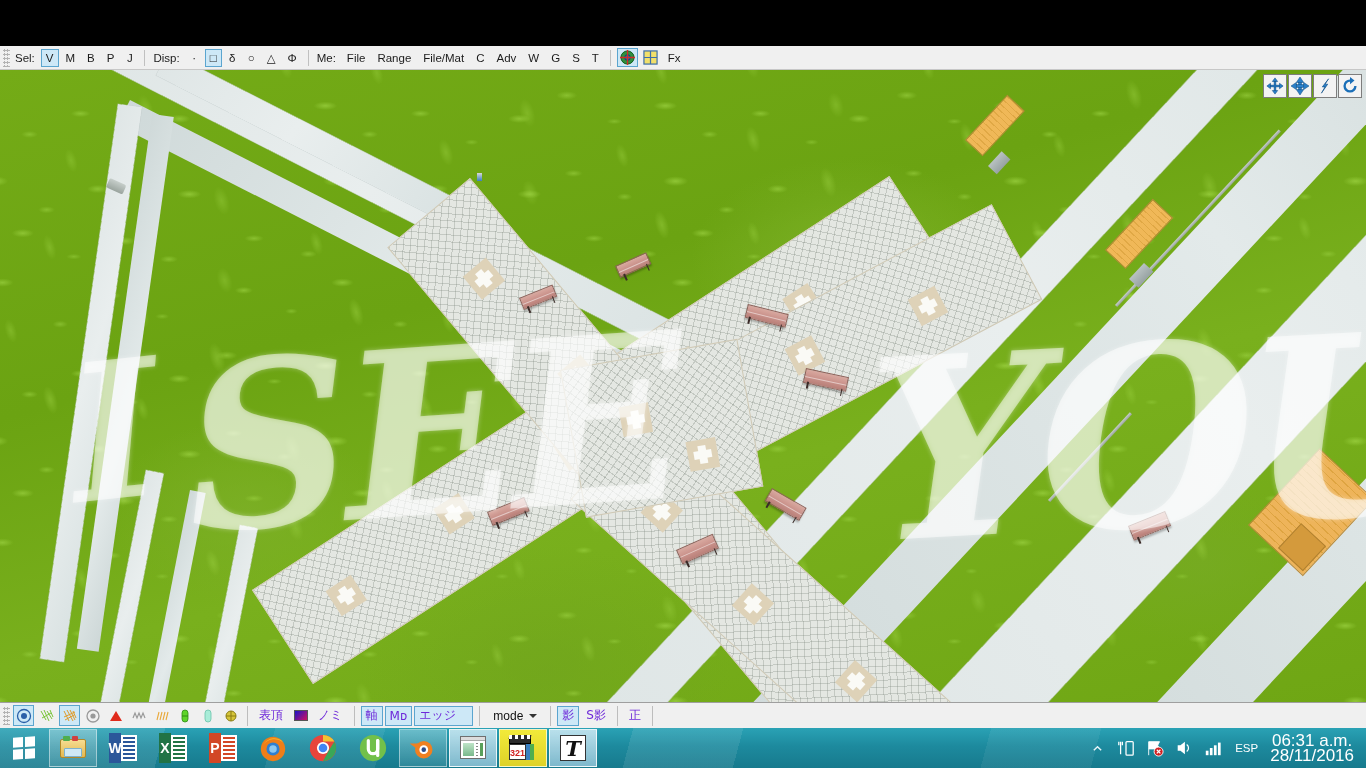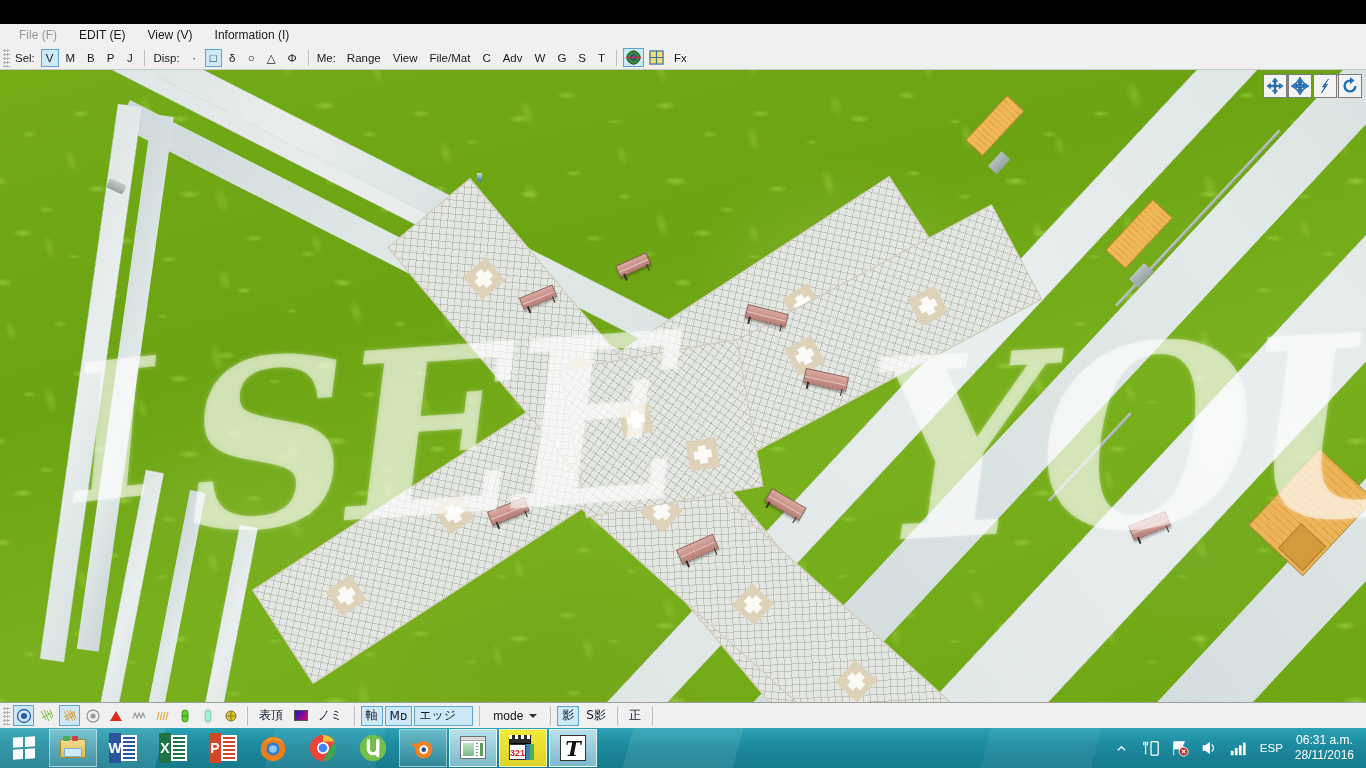--- a/index.html
+++ b/index.html
@@ -248,21 +248,21 @@
   }
   .bb-icon {
     width:21px; height:21px; margin:0 1px;
     display:flex; align-items:center; justify-content:center;
     border:1px solid transparent; position:relative;
   }
   .bb-icon.active { background:#cde8f7; border:1px solid #5ba5cf; }
   .bb-btn {
     height:20px; padding:0 4px; margin:0 1px;
     display:flex; align-items:center; justify-content:center;
-    font-size:12px; color:#0f172a; border:1px solid transparent;
+    font-size:12px; color:#6d28d9; border:1px solid transparent;
     font-family:"DejaVu Sans","Liberation Sans",sans-serif;
   }
   .bb-btn.active { background:#cde8f7; border:1px solid #5ba5cf; }
   .bb-sep { width:1px; height:20px; background:#bdbdbd; margin:0 5px; }
   .bb-mode {
     display:flex; align-items:center; gap:6px;
     font-size:12px; color:#111; padding:0 8px; height:20px;
   }
   .caret-dn { width:0;height:0;border-left:4px solid transparent;border-right:4px solid transparent;border-top:4px solid #333; }
 
@@ -299,43 +299,37 @@
     background:linear-gradient(180deg,#f2ea3a,#ded228);
     border:1px solid rgba(255,255,255,.7);
   }
   .appicon { width:30px; height:30px; position:relative; }
 
   .tray {
     margin-left:auto; display:flex; align-items:center; height:40px; padding-right:6px; gap:9px;
   }
   .tray-ico { width:20px; height:20px; display:flex; align-items:center; justify-content:center; color:#fff; }
   .tray-lang { font-size:11.5px; color:#fff; padding:0 3px; }
-  .clock { color:#fff; font-size:12px; line-height:15px; text-align:center; padding-right:6px; }
+  .clock { color:#fff; font-size:17px; line-height:15px; text-align:center; padding-right:6px; }
 
   
   .office-ico { width:28px; height:30px; display:flex; }
   .office-ico .lft { width:12px; display:flex; align-items:center; justify-content:center; color:#fff; font-weight:700; font-size:14px; }
   .office-ico .rgt { flex:1; background:#fff; margin:2px 0; position:relative; }
   .office-ico .rgt:before {
     content:""; position:absolute; inset:2px;
     background:repeating-linear-gradient(180deg, currentColor 0 2px, transparent 2px 4px);
   }
 </style>
 </head>
 <body>
 
 <div id="app">
 
 
-  <div class="menubar">
-    <div class="menu-item dim">File (F)</div>
-    <div class="menu-item">EDIT (E)</div>
-    <div class="menu-item">View (V)</div>
-    <div class="menu-item">Information (I)</div>
-  </div>
 
   <div class="toolbar">
     <div class="grip"></div>
     <div class="tb-label">Sel:</div>
 
     <div class="tb-btn active">V</div>
     <div class="tb-btn">M</div>
     <div class="tb-btn">B</div>
     <div class="tb-btn">P</div>
     <div class="tb-btn">J</div>
@@ -346,22 +340,22 @@
     <div class="tb-btn">·</div>
     <div class="tb-btn active">□</div>
     <div class="tb-btn">δ</div>
     <div class="tb-btn">○</div>
     <div class="tb-btn">△</div>
     <div class="tb-btn">Φ</div>
 
     <div class="tb-sep"></div>
     <div class="tb-label">Me:</div>
 
+    <div class="tb-btn">File</div>
     <div class="tb-btn">Range</div>
-    <div class="tb-btn">View</div>
     <div class="tb-btn">File/Mat</div>
     <div class="tb-btn">C</div>
     <div class="tb-btn">Adv</div>
     <div class="tb-btn">W</div>
     <div class="tb-btn">G</div>
     <div class="tb-btn">S</div>
     <div class="tb-btn">T</div>
 
     <div class="tb-sep"></div>
 

